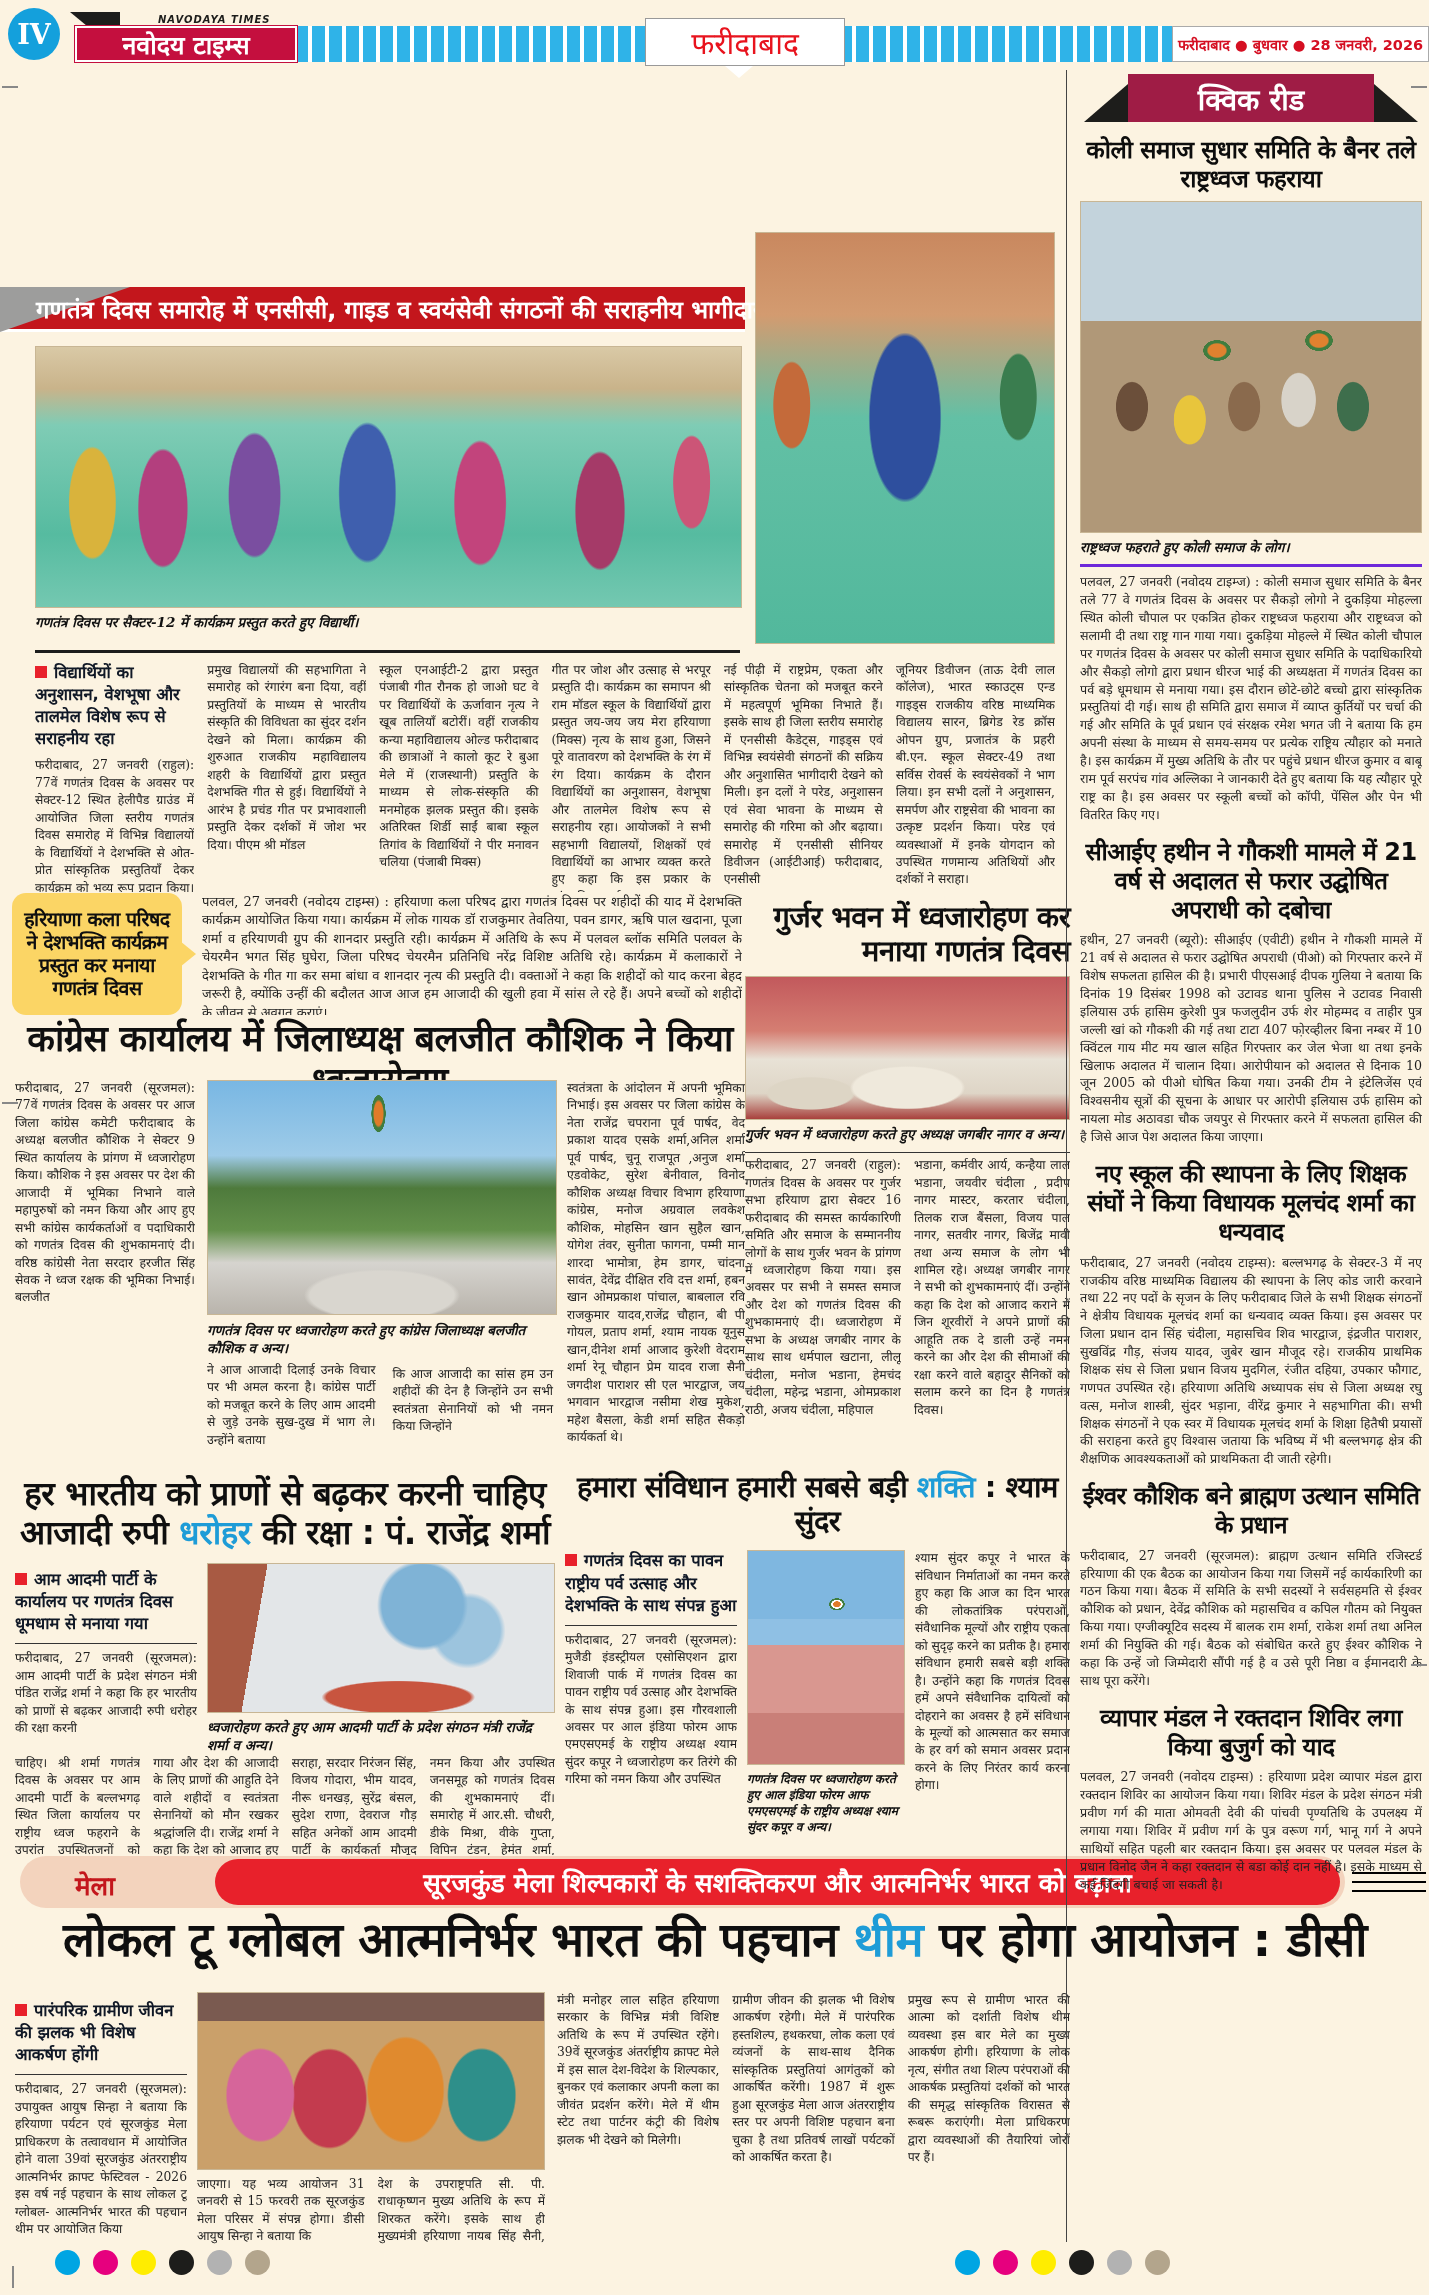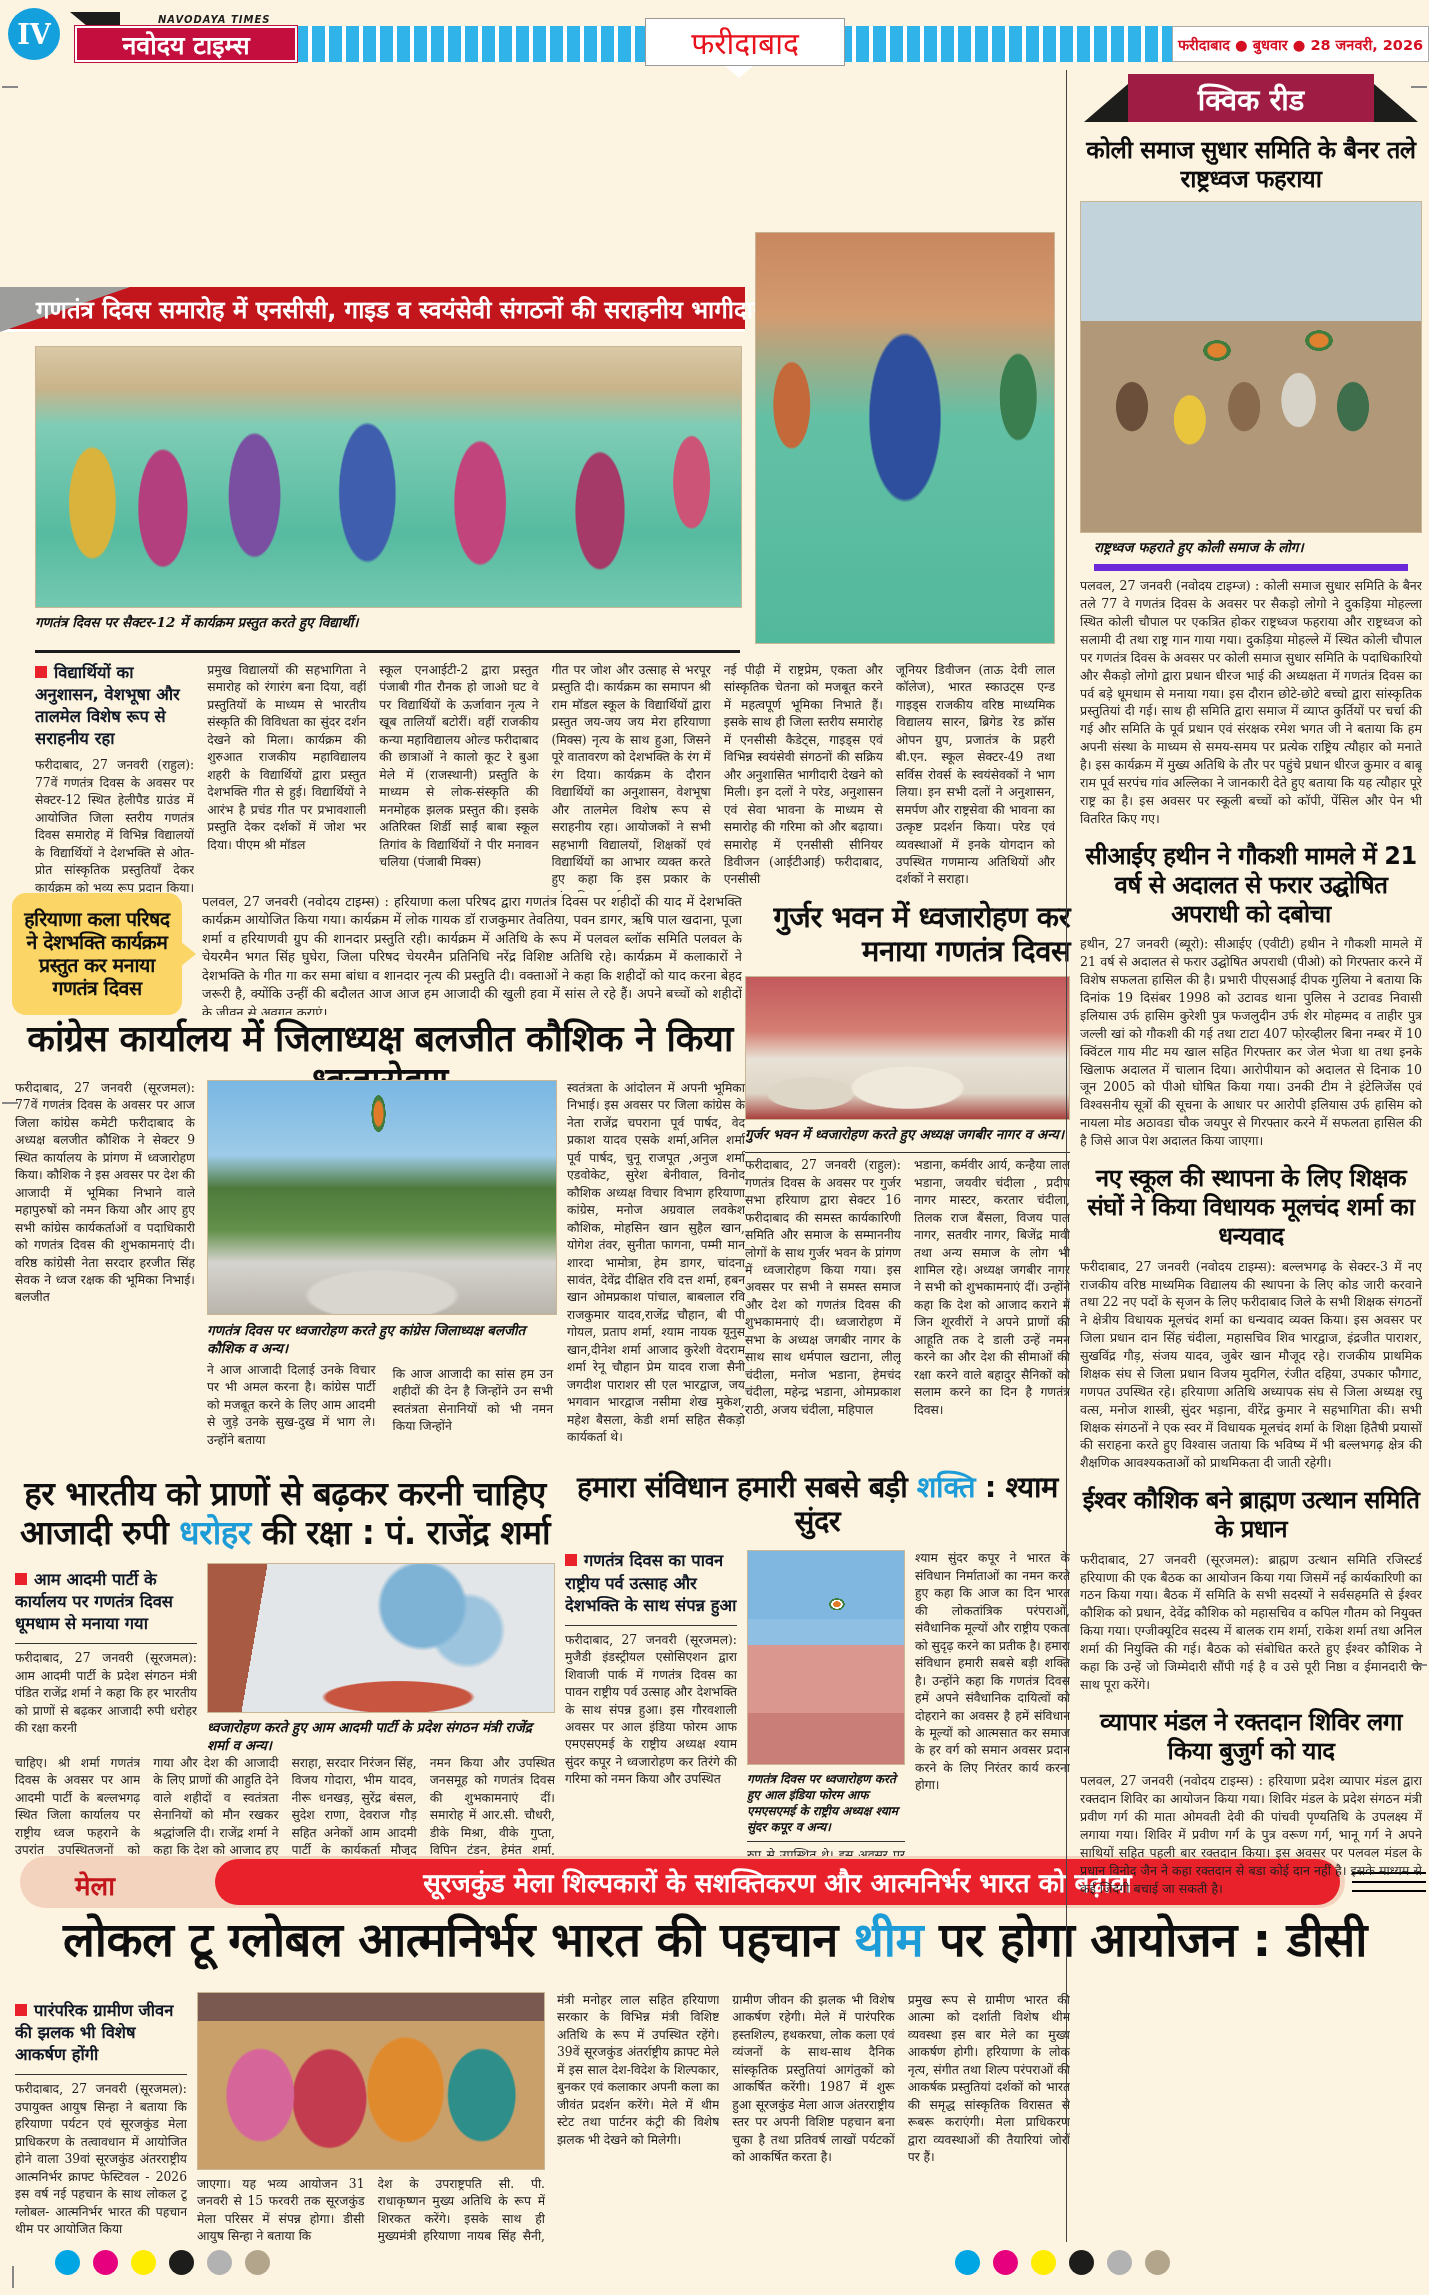--- a/index.html
+++ b/index.html
@@ -177,21 +177,21 @@
       <div class="abs" style="left:0;top:0;width:172px;height:320px;overflow:hidden">
         <div class="subhead" style="border-bottom:1px solid #333;padding-bottom:8px;margin-bottom:6px">
           <span class="bullet"></span><span>गणतंत्र दिवस का पावन राष्ट्रीय पर्व उत्साह और देशभक्ति के साथ संपन्न हुआ</span>
         </div>
         <p class="bodytxt small" style="margin:0">फरीदाबाद, 27 जनवरी (सूरजमल): मुजैडी इंडस्ट्रीयल एसोसिएशन द्वारा शिवाजी पार्क में गणतंत्र दिवस का पावन राष्ट्रीय पर्व उत्साह और देशभक्ति के साथ संपन्न हुआ। इस गौरवशाली अवसर पर आल इंडिया फोरम आफ एमएसएमई के राष्ट्रीय अध्यक्ष श्याम सुंदर कपूर ने ध्वजारोहण कर तिरंगे की गरिमा को नमन किया और उपस्थित</p>
       </div>
       <div class="abs photo" style="left:182px;top:0;width:158px;height:215px;background-image:
            radial-gradient(ellipse 9px 7px at 57% 25%,#e07b2a 0 40%,#ffffff 45% 62%,#3f7d3f 66% 85%,transparent 87%),
            linear-gradient(180deg,#7fb7e0 0 32%,#8fc0e4 32% 44%,#d99790 44% 76%,#c97f78 76% 100%)"></div>
       <div class="abs" style="left:182px;top:222px;width:158px;height:98px;overflow:hidden">
-        <div class="caption" style="font-size:12px;border-bottom:1px solid #333;padding-bottom:5px;margin-bottom:5px">गणतंत्र दिवस पर ध्वजारोहण करते हुए आल इंडिया फोरम आफ एमएसएमई के राष्ट्रीय अध्यक्ष श्याम सुंदर कपूर व अन्य।</div>
+        <div class="caption" style="font-size:12px;border-bottom:1px solid #333;padding-bottom:22px;margin-bottom:5px">गणतंत्र दिवस पर ध्वजारोहण करते हुए आल इंडिया फोरम आफ एमएसएमई के राष्ट्रीय अध्यक्ष श्याम सुंदर कपूर व अन्य।</div>
         <p class="bodytxt small" style="margin:0">रुप से उपस्थित थे। इस अवसर पर मुख्य अतिथि</p>
       </div>
       <p class="abs bodytxt small" style="left:350px;top:0;width:155px;height:320px;margin:0;overflow:hidden">श्याम सुंदर कपूर ने भारत के संविधान निर्माताओं का नमन करते हुए कहा कि आज का दिन भारत की लोकतांत्रिक परंपराओं, संवैधानिक मूल्यों और राष्ट्रीय एकता को सुदृढ़ करने का प्रतीक है। हमारा संविधान हमारी सबसे बड़ी शक्ति है। उन्होंने कहा कि गणतंत्र दिवस हमें अपने संवैधानिक दायित्वों को दोहराने का अवसर है हमें संविधान के मूल्यों को आत्मसात कर समाज के हर वर्ग को समान अवसर प्रदान करने के लिए निरंतर कार्य करना होगा।</p>
     </div>
   </div>
 
   <div class="abs pill" style="left:20px;top:1856px;width:1325px;height:52px;background:#f3d3bd">
     <span style="position:absolute;left:55px;top:11px;color:#c3161c;font-weight:700;font-size:26px">मेला</span>
     <div class="abs pill" style="left:195px;top:3px;width:1125px;height:46px;background:#e8212b;display:flex;align-items:center;justify-content:center">
       <span style="color:#fff;font-weight:700;font-size:26px">सूरजकुंड मेला शिल्पकारों के सशक्तिकरण और आत्मनिर्भर भारत को बढ़ावा</span>
@@ -249,21 +249,21 @@
       <h3>कोली समाज सुधार समिति के बैनर तले राष्ट्रध्वज फहराया</h3>
       <div class="photo" style="width:340px;height:330px;background-image:
            radial-gradient(ellipse 26px 40px at 15% 62%,#6b4f3a 0 60%,transparent 63%),
            radial-gradient(ellipse 26px 40px at 32% 66%,#e8c53c 0 60%,transparent 63%),
            radial-gradient(ellipse 26px 40px at 48% 62%,#8a6a4d 0 60%,transparent 63%),
            radial-gradient(ellipse 28px 44px at 64% 60%,#d8d3c9 0 60%,transparent 63%),
            radial-gradient(ellipse 26px 40px at 80% 62%,#3e6e4c 0 60%,transparent 63%),
            radial-gradient(ellipse 16px 12px at 40% 45%,#e0812f 0 55%,#3f7d3f 65% 85%,transparent 87%),
            radial-gradient(ellipse 16px 12px at 70% 42%,#e0812f 0 55%,#3f7d3f 65% 85%,transparent 87%),
            linear-gradient(180deg,#c3d3dc 0 36%,#b09878 36% 100%)"></div>
-      <div class="caption" style="margin:6px 14px 4px;border-bottom:7px solid #6d28d9;padding-bottom:8px">राष्ट्रध्वज फहराते हुए कोली समाज के लोग।</div>
+      <div class="caption" style="margin:6px 0 4px;border-bottom:3px solid #6d28d9;padding-bottom:8px">राष्ट्रध्वज फहराते हुए कोली समाज के लोग।</div>
       <p class="bodytxt" style="margin:6px 0 0;font-size:12.6px">पलवल, 27 जनवरी (नवोदय टाइम्ज) : कोली समाज सुधार समिति के बैनर तले 77 वे गणतंत्र दिवस के अवसर पर सैकड़ो लोगो ने दुकड़िया मोहल्ला स्थित कोली चौपाल पर एकत्रित होकर राष्ट्रध्वज फहराया और राष्ट्रध्वज को सलामी दी तथा राष्ट्र गान गाया गया। दुकड़िया मोहल्ले में स्थित कोली चौपाल पर गणतंत्र दिवस के अवसर पर कोली समाज सुधार समिति के पदाधिकारियो और सैकड़ो लोगो द्वारा प्रधान धीरज भाई की अध्यक्षता में गणतंत्र दिवस का पर्व बड़े धूमधाम से मनाया गया। इस दौरान छोटे-छोटे बच्चो द्वारा सांस्कृतिक प्रस्तुतियां दी गई। साथ ही समिति द्वारा समाज में व्याप्त कुर्तियों पर चर्चा की गई और समिति के पूर्व प्रधान एवं संरक्षक रमेश भगत जी ने बताया कि हम अपनी संस्था के माध्यम से समय-समय पर प्रत्येक राष्ट्रिय त्यौहार को मनाते है। इस कार्यक्रम में मुख्य अतिथि के तौर पर पहुंचे प्रधान धीरज कुमार व बाबू राम पूर्व सरपंच गांव अल्लिका ने जानकारी देते हुए बताया कि यह त्यौहार पूरे राष्ट्र का है। इस अवसर पर स्कूली बच्चों को कॉपी, पेंसिल और पेन भी वितरित किए गए।</p>
     </div>
     <div class="sideart">
       <h3>सीआईए हथीन ने गौकशी मामले में 21 वर्ष से अदालत से फरार उद्घोषित अपराधी को दबोचा</h3>
       <p class="bodytxt" style="margin:0;font-size:12.6px">हथीन, 27 जनवरी (ब्यूरो): सीआईए (एवीटी) हथीन ने गौकशी मामले में 21 वर्ष से अदालत से फरार उद्घोषित अपराधी (पीओ) को गिरफ्तार करने में विशेष सफलता हासिल की है। प्रभारी पीएसआई दीपक गुलिया ने बताया कि दिनांक 19 दिसंबर 1998 को उटावड थाना पुलिस ने उटावड निवासी इलियास उर्फ हासिम कुरेशी पुत्र फजलुदीन उर्फ शेर मोहम्मद व ताहीर पुत्र जल्ली खां को गौकशी की गई तथा टाटा 407 फो़रव्हीलर बिना नम्बर में 10 क्विंटल गाय मीट मय खाल सहित गिरफ्तार कर जेल भेजा था तथा इनके खिलाफ अदालत में चालान दिया। आरोपीयान को अदालत से दिनाक 10 जून 2005 को पीओ घोषित किया गया। उनकी टीम ने इंटेलिजेंस एवं विश्वसनीय सूत्रों की सूचना के आधार पर आरोपी इलियास उर्फ हासिम को नायला मोड अठावडा चौक जयपुर से गिरफ्तार करने में सफलता हासिल की है जिसे आज पेश अदालत किया जाएगा।</p>
     </div>
     <div class="sideart">
       <h3>नए स्कूल की स्थापना के लिए शिक्षक संघों ने किया विधायक मूलचंद शर्मा का धन्यवाद</h3>
       <p class="bodytxt" style="margin:0;font-size:12.6px">फरीदाबाद, 27 जनवरी (नवोदय टाइम्स): बल्लभगढ़ के सेक्टर-3 में नए राजकीय वरिष्ठ माध्यमिक विद्यालय की स्थापना के लिए कोड जारी करवाने तथा 22 नए पदों के सृजन के लिए फरीदाबाद जिले के सभी शिक्षक संगठनों ने क्षेत्रीय विधायक मूलचंद शर्मा का धन्यवाद व्यक्त किया। इस अवसर पर जिला प्रधान दान सिंह चंदीला, महासचिव शिव भारद्वाज, इंद्रजीत पाराशर, सुखविंद्र गौड़, संजय यादव, जुबेर खान मौजूद रहे। राजकीय प्राथमिक शिक्षक संघ से जिला प्रधान विजय मुदगिल, रंजीत दहिया, उपकार फौगाट, गणपत उपस्थित रहे। हरियाणा अतिथि अध्यापक संघ से जिला अध्यक्ष रघु वत्स, मनोज शास्त्री, सुंदर भड़ाना, वीरेंद्र कुमार ने सहभागिता की। सभी शिक्षक संगठनों ने एक स्वर में विधायक मूलचंद शर्मा के शिक्षा हितैषी प्रयासों की सराहना करते हुए विश्वास जताया कि भविष्य में भी बल्लभगढ़ क्षेत्र की शैक्षणिक आवश्यकताओं को प्राथमिकता दी जाती रहेगी।</p>
     </div>

